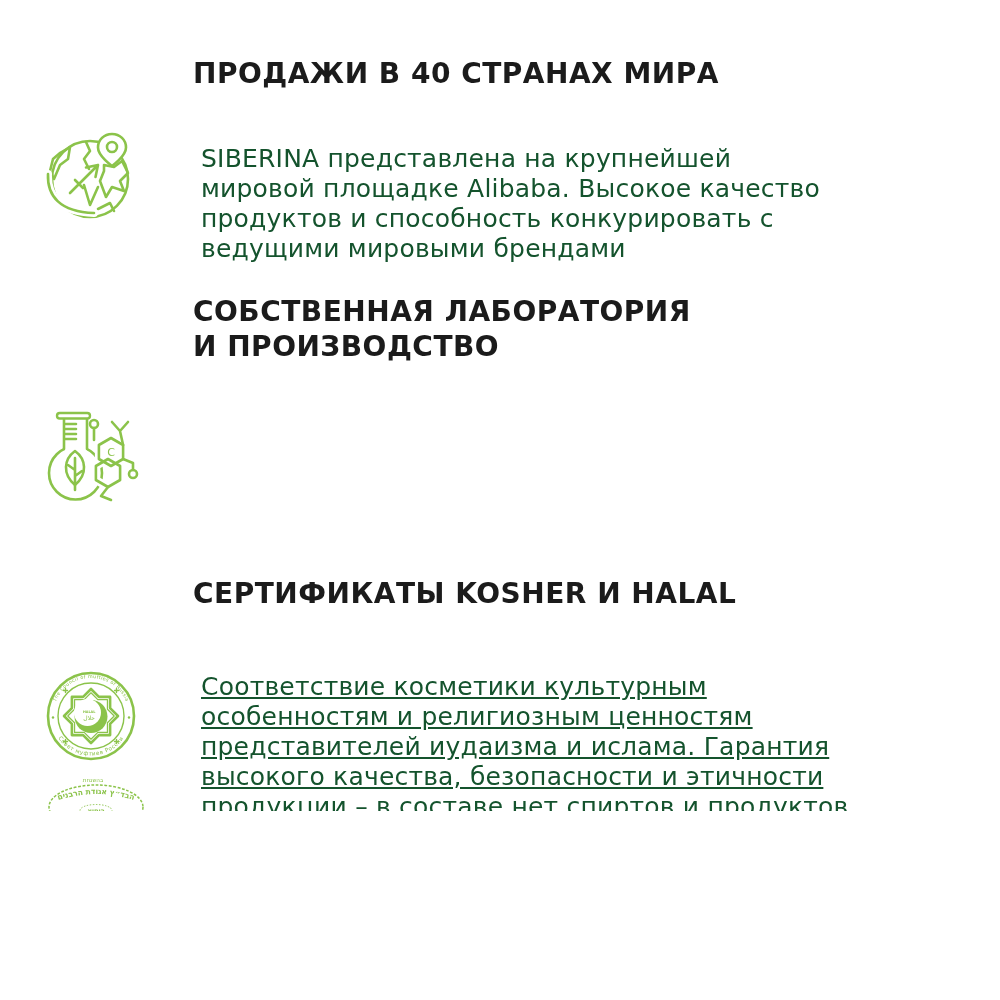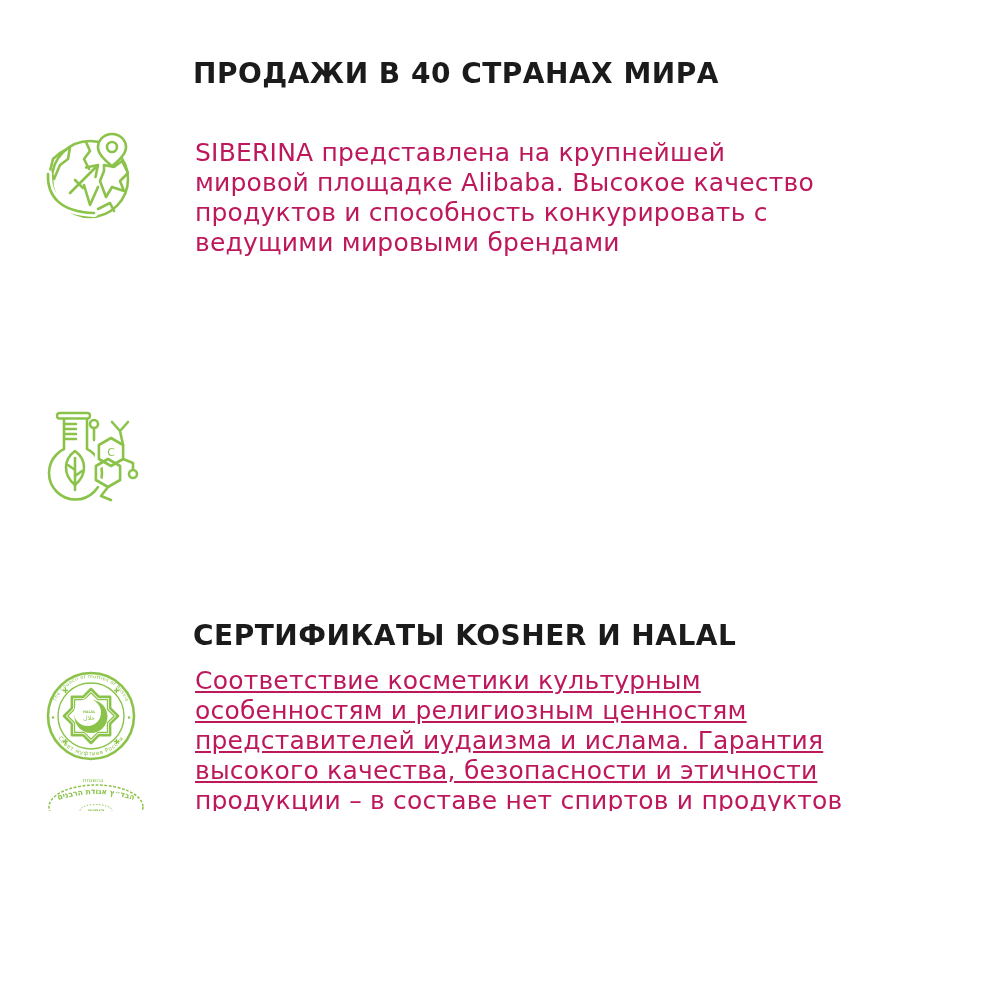--- a/index.html
+++ b/index.html
@@ -6,23 +6,23 @@
   .canvas{
     position:relative;width:1000px;height:811px;background:#ffffff;overflow:hidden;
     font-family:"DejaVu Sans","Liberation Sans",sans-serif;
   }
   .section-title{
     position:absolute;left:193px;margin:0;
     font-size:28px;font-weight:700;line-height:35px;letter-spacing:0.5px;
     color:#1b1b1b;white-space:pre-line;
   }
   .section-body{
-    position:absolute;left:193px;margin:2px;max-width:760px;
+    position:absolute;left:193px;margin:8px;max-width:760px;
     font-size:25px;font-weight:400;line-height:30px;letter-spacing:0.2px;
-    color:#be185d;white-space:pre-line;
+    color:#14532d;white-space:pre-line;
   }
   .icon-box{position:absolute;}
   svg{display:block;}
   .ln{fill:none;stroke:#8bc34a;stroke-width:2.6;stroke-linecap:round;stroke-linejoin:round;}
   .ln-thin{fill:none;stroke:#8bc34a;stroke-width:1.4;stroke-linecap:round;stroke-linejoin:round;}
   .wipe{fill:none;stroke:#ffffff;stroke-width:8;stroke-linecap:round;stroke-linejoin:round;}
   .grn-fill{fill:#8bc34a;stroke:none;}
   .wht-fill{fill:#ffffff;stroke:none;}
   .stamp-txt{fill:#8bc34a;stroke:none;font-family:"DejaVu Sans",sans-serif;}
 </style>
@@ -52,20 +52,22 @@
       <path d="M68,4 C60,4 54,10 54,17.5 C54,26 68,36 68,36 C68,36 82,26 82,17.5 C82,10 76,4 68,4 Z" fill="#ffffff" stroke="#8bc34a" stroke-width="2.6" stroke-linejoin="round"></path>
       <circle class="ln" cx="68" cy="17" r="5"></circle>
     </svg>
   </div>
 
   <p class="section-body" style="top:136px;">SIBERINA представлена на крупнейшей
 мировой площадке Alibaba. Высокое качество
 продуктов и способность конкурировать с
 ведущими мировыми брендами</p>
 
+  <h2 class="section-title" style="top:294px;">СОБСТВЕННАЯ ЛАБОРАТОРИЯ
+И ПРОИЗВОДСТВО</h2>
 
   <div class="icon-box" style="left:45px;top:400px;">
     <svg width="100" height="110" viewBox="0 0 100 110">
 
       <circle class="ln" cx="30.5" cy="73" r="26.5"></circle>
       <rect class="wht-fill" x="20" y="43" width="22" height="11"></rect>
 
       <path class="ln" d="M19,18 V49 M42,18 V49"></path>
 
       <rect x="12" y="13" width="33" height="5.5" rx="2.7" fill="#ffffff" stroke="#8bc34a" stroke-width="2.4"></rect>
@@ -82,21 +84,21 @@
         <path class="ln" stroke-width="2.4" d="M63,87 L50.9,80 L50.9,66 L63,59 L75.1,66 L75.1,80 Z"></path>
         <path class="ln" stroke-width="2.4" d="M49,28 V40 M75,31 L67,22 M75,31 L83,22 M75,31 L78.1,45 M78.1,59 L88,63 V70 M63,87 L56,96 L66,100"></path>
         <circle class="ln" stroke-width="2.4" cx="49" cy="24" r="4" fill="#ffffff"></circle>
         <circle class="ln" stroke-width="2.4" cx="88" cy="74" r="4" fill="#ffffff"></circle>
         <text class="stamp-txt" x="66" y="56" font-size="11" text-anchor="middle">C</text>
       </g>
     </svg>
   </div>
 
 
-  <h2 class="section-title" style="top:618px;">СЕРТИФИКАТЫ KOSHER И HALAL</h2>
+  <h2 class="section-title" style="top:576px;">СЕРТИФИКАТЫ KOSHER И HALAL</h2>
 
   <div class="icon-box" style="left:46px;top:671px;">
     <svg width="90" height="90" viewBox="0 0 90 90">
       <defs>
         <path id="halal-arc-top" d="M7,45 A38,38 0 0 1 83,45"></path>
         <path id="halal-arc-bottom" d="M5.5,45 A39.5,39.5 0 0 0 84.5,45"></path>
       </defs>
       <circle class="ln" cx="45" cy="45" r="43" stroke-width="2.4"></circle>
       <circle class="ln-thin" cx="45" cy="45" r="33"></circle>
 

